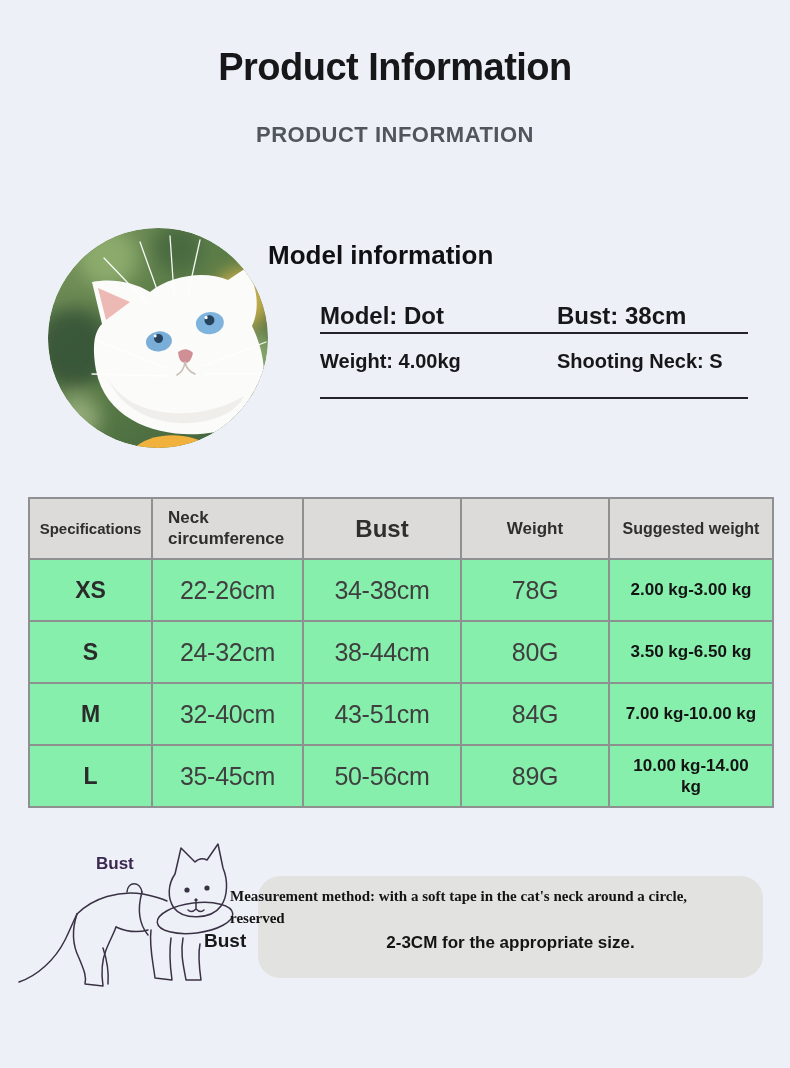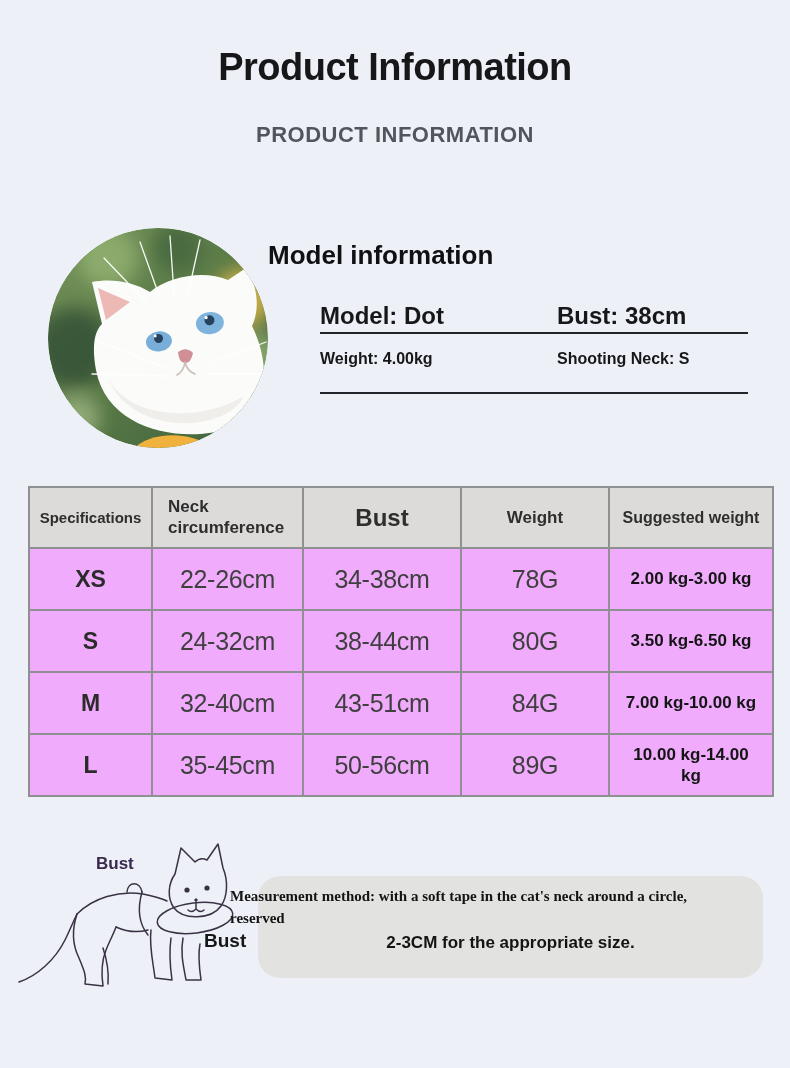--- a/index.html
+++ b/index.html
@@ -13,30 +13,30 @@
 
   .photo-circle{position:absolute;left:48px;top:228px;width:220px;height:220px;
         border-radius:50%;overflow:hidden;}
 
   .model-heading{position:absolute;left:268px;top:225px;font-size:26px;
         font-weight:bold;color:#101014;margin-top:15px;}
   .model-grid{position:absolute;left:320px;top:296px;width:428px;}
   .mrow{display:flex;border-bottom:2px solid #23232a;}
   .mrow .mcol1{width:237px;}
   .mrow.r1{padding:6px 0 2px;font-size:24px;font-weight:bold;}
-  .mrow.r2{padding:16px 0 24px;font-size:16px;font-weight:bold;}
-
-  table.size-table{position:absolute;left:28px;top:486px;width:744px;
+  .mrow.r2{padding:16px 0 24px;font-size:20px;font-weight:bold;}
+
+  table.size-table{position:absolute;left:28px;top:497px;width:744px;
         border-collapse:collapse;table-layout:fixed;}
   .size-table th,.size-table td{border:2px solid #8e9092;text-align:center;
         vertical-align:middle;padding:0 4px;}
   .size-table thead tr{height:61px;}
   .size-table tbody tr{height:62px;}
   .size-table th{background:#dcdbd9;color:#2e2e2e;font-weight:bold;font-size:16px;}
-  .size-table td{background:#f0abfc;}
+  .size-table td{background:#86efac;}
   th.h-spec{font-size:15px;}
   th.h-neck{font-size:17px;text-align:left;padding-left:15px;line-height:1.2;}
   th.h-bust{font-size:24px;}
   th.h-weight{font-size:17px;}
   th.h-sugg{font-size:16px;}
   td.c-spec{font-size:23px;font-weight:600;color:#2b2b2b;}
   td.c-mid{font-size:25px;color:#3f3f3f;letter-spacing:-0.3px;}
   td.c-sugg{font-size:17px;font-weight:bold;color:#141414;
         white-space:pre-line;line-height:1.25;}
 

